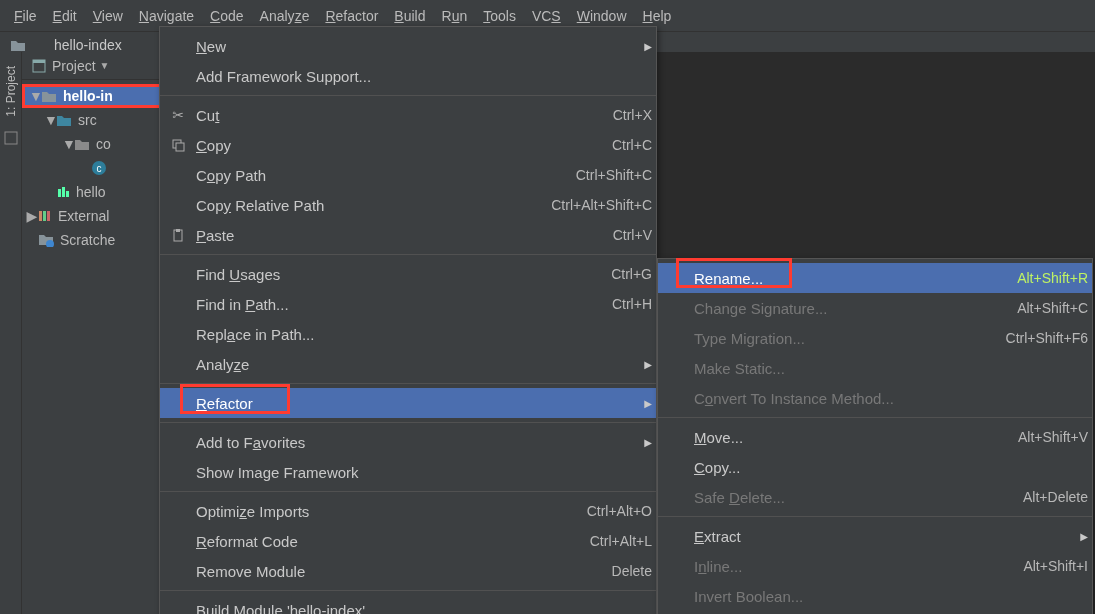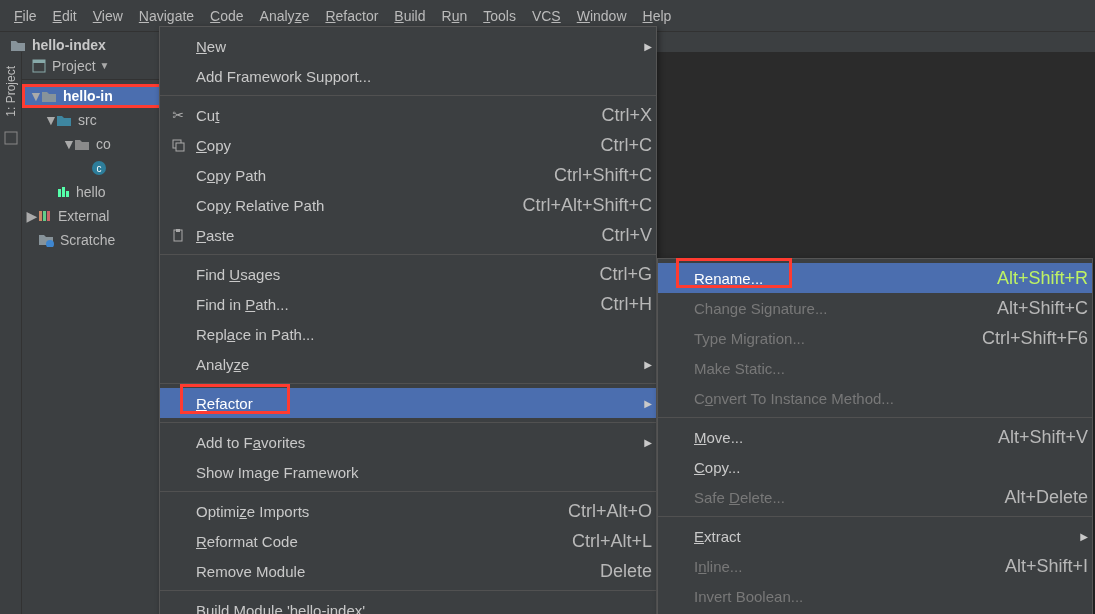--- a/index.html
+++ b/index.html
@@ -30,21 +30,21 @@
   .menubar .mi { padding:2px 8px; font-size:14px; }
   .menubar .mi u { text-decoration: underline; }
 
   
   .crumb {
     height:26px; background: var(--bg);
     display:flex; align-items:center; padding-left:10px;
     border-bottom:1px solid #323232;
   }
   .crumb .folder-icon { margin-right:6px; }
-  .crumb-text { font-weight:700; color:#c8c8c8; }
+  .crumb-text { font-weight:400; color:#c8c8c8;margin-left:22px; }
 
   
   .tool-stripe {
     position:absolute; left:0; top:52px; bottom:0; width:22px;
     background: var(--bg); border-right:1px solid #323232;
     display:flex; flex-direction:column; align-items:center;
   }
   .vtab {
     writing-mode: vertical-rl; transform: rotate(180deg);
     font-size:12px; color:#bbb; padding:8px 2px; margin-top:6px;
@@ -86,21 +86,21 @@
     box-shadow: 2px 2px 6px rgba(0,0,0,.4);
     padding:4px 0;
   }
   .drow {
     display:flex; align-items:center; height:30px;
     padding:0 4px 0 36px; position:relative; color:#c9c9c9;
     font-size:15px;
   }
   .drow.disabled { color: var(--text-dim); }
   .drow .lbl { flex:1; white-space:nowrap; }
-  .drow .sc  { color:#b8b8b8; font-size:18px; margin-left:28px; }
+  .drow .sc  { color:#b8b8b8; font-size:14px; margin-left:28px; }
   .drow .sub-arrow { margin-left:18px; color:#c9c9c9; font-size:10px; }
   .drow.sel { background: var(--sel); color:#fff; }
   .drow.sel .sc { color:#bef264; }
   .drow .icon-slot {
     position:absolute; left:8px; width:20px; display:flex; justify-content:center;
     color:#aaa; font-size:14px;
   }
   .msep { height:1px; background: var(--divider); margin:4px 0; }
 
   .lbl u { text-decoration: underline; }

